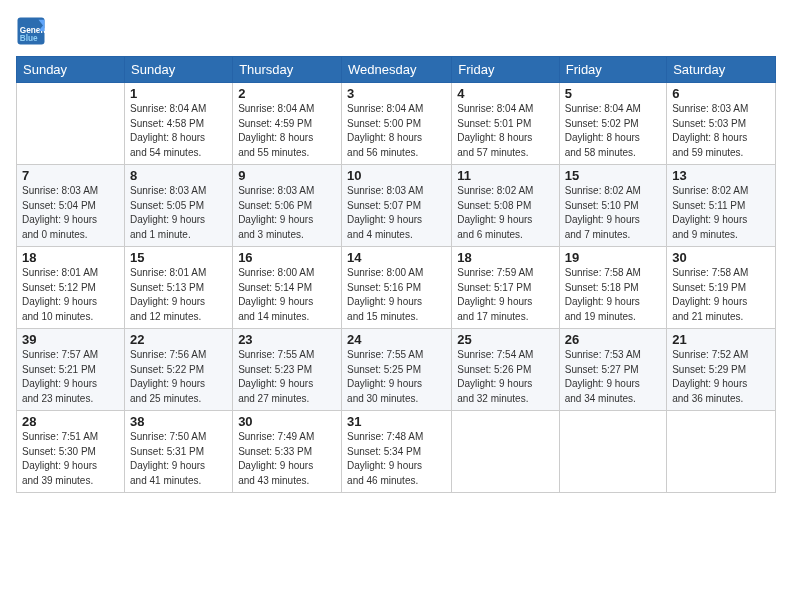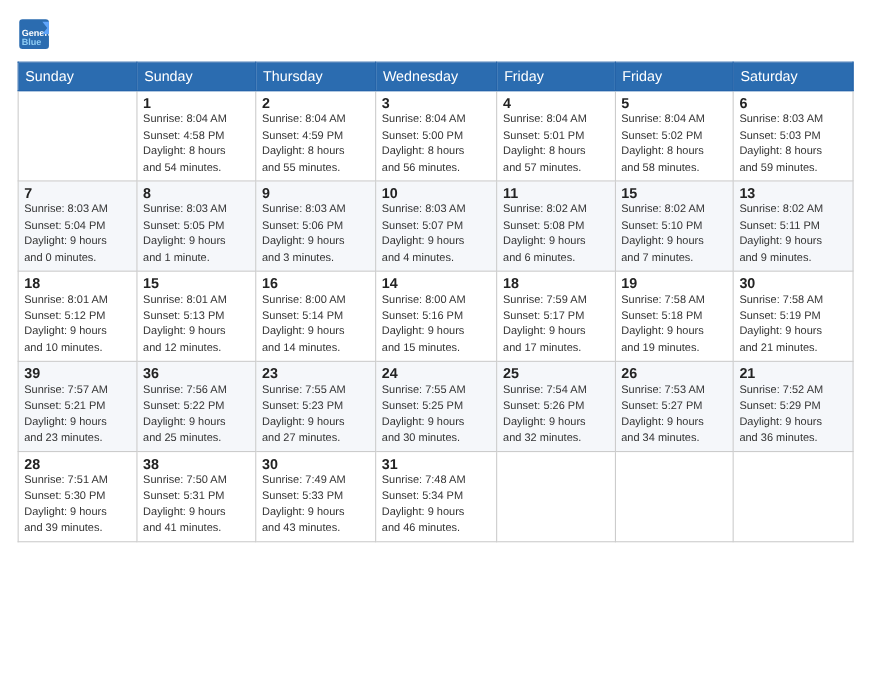--- a/index.html
+++ b/index.html
@@ -210,21 +210,21 @@
             <span class="day-num">30</span>
             <div class="day-info">Sunrise: 7:58 AM<br>Sunset: 5:19 PM<br>Daylight: 9 hours<br>and 21 minutes.</div>
           </td>
         </tr>
         <tr>
           <td>
             <span class="day-num">39</span>
             <div class="day-info">Sunrise: 7:57 AM<br>Sunset: 5:21 PM<br>Daylight: 9 hours<br>and 23 minutes.</div>
           </td>
           <td>
-            <span class="day-num">36</span>
+            <span class="day-num">22</span>
             <div class="day-info">Sunrise: 7:56 AM<br>Sunset: 5:22 PM<br>Daylight: 9 hours<br>and 25 minutes.</div>
           </td>
           <td>
             <span class="day-num">23</span>
             <div class="day-info">Sunrise: 7:55 AM<br>Sunset: 5:23 PM<br>Daylight: 9 hours<br>and 27 minutes.</div>
           </td>
           <td>
             <span class="day-num">24</span>
             <div class="day-info">Sunrise: 7:55 AM<br>Sunset: 5:25 PM<br>Daylight: 9 hours<br>and 30 minutes.</div>
           </td>

